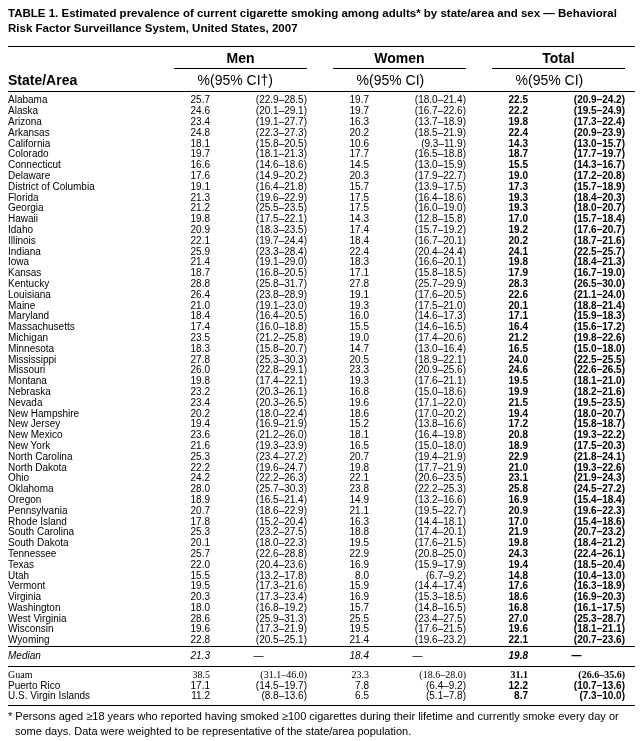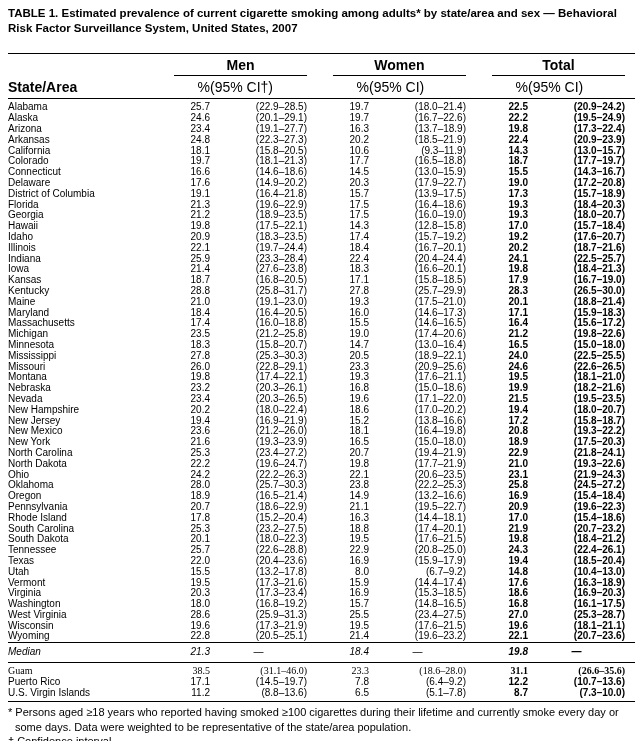--- a/index.html
+++ b/index.html
@@ -1,19 +1,19 @@
 <!DOCTYPE html>
 <html><head>
 <meta charset="utf-8">
 <style>
   * { margin:0; padding:0; box-sizing:border-box; }
   html,body { width:641px; height:741px; background:#ffffff; overflow:hidden; }
   body { font-family:"Liberation Sans", sans-serif; color:#000; }
   .page { padding:6px 8px 0 8px; }
-  .title { font-size:11.5px; font-weight:bold; line-height:1.28; margin-bottom:18px; }
+  .title { font-size:11.5px; font-weight:bold; line-height:1.28; margin-bottom:11px; }
   table { width:100%; border-collapse:collapse; table-layout:fixed;
           border-top:1px solid #000; border-bottom:1px solid #000; }
   col.c-state { width:150px; }
   col.c-pct   { width:52px; }
   col.c-ci    { width:107px; }
   thead th { font-size:14px; font-weight:normal; vertical-align:bottom; }
   th.group { font-weight:bold; padding-top:3px; }
   th.group .grule { border-bottom:1px solid #000; padding-bottom:2px; margin:0 10px 0 16px; text-align:center; }
   tr.colhead th { border-bottom:1px solid #000; padding:3px 0 3px 0;margin-left:24px; }
   th.state { text-align:left; font-weight:bold; }
@@ -160,21 +160,21 @@
           <td>21.3</td>
           <td>(19.6–22.9)</td>
           <td>17.5</td>
           <td>(16.4–18.6)</td>
           <td>19.3</td>
           <td>(18.4–20.3)</td>
         </tr>
         <tr>
           <td>Georgia</td>
           <td>21.2</td>
-          <td>(18.9–23.5)</td>
+          <td>(25.5–23.5)</td>
           <td>17.5</td>
           <td>(16.0–19.0)</td>
           <td>19.3</td>
           <td>(18.0–20.7)</td>
         </tr>
         <tr>
           <td>Hawaii</td>
           <td>19.8</td>
           <td>(17.5–22.1)</td>
           <td>14.3</td>
@@ -205,21 +205,21 @@
           <td>25.9</td>
           <td>(23.3–28.4)</td>
           <td>22.4</td>
           <td>(20.4–24.4)</td>
           <td>24.1</td>
           <td>(22.5–25.7)</td>
         </tr>
         <tr>
           <td>Iowa</td>
           <td>21.4</td>
-          <td>(27.6–23.8)</td>
+          <td>(19.1–29.0)</td>
           <td>18.3</td>
           <td>(16.6–20.1)</td>
           <td>19.8</td>
           <td>(18.4–21.3)</td>
         </tr>
         <tr>
           <td>Kansas</td>
           <td>18.7</td>
           <td>(16.8–20.5)</td>
           <td>17.1</td>
@@ -228,20 +228,29 @@
           <td>(16.7–19.0)</td>
         </tr>
         <tr>
           <td>Kentucky</td>
           <td>28.8</td>
           <td>(25.8–31.7)</td>
           <td>27.8</td>
           <td>(25.7–29.9)</td>
           <td>28.3</td>
           <td>(26.5–30.0)</td>
+        </tr>
+        <tr>
+          <td>Louisiana</td>
+          <td>26.4</td>
+          <td>(23.8–28.9)</td>
+          <td>19.1</td>
+          <td>(17.6–20.5)</td>
+          <td>22.6</td>
+          <td>(21.1–24.0)</td>
         </tr>
         <tr>
           <td>Maine</td>
           <td>21.0</td>
           <td>(19.1–23.0)</td>
           <td>19.3</td>
           <td>(17.5–21.0)</td>
           <td>20.1</td>
           <td>(18.8–21.4)</td>
         </tr>

